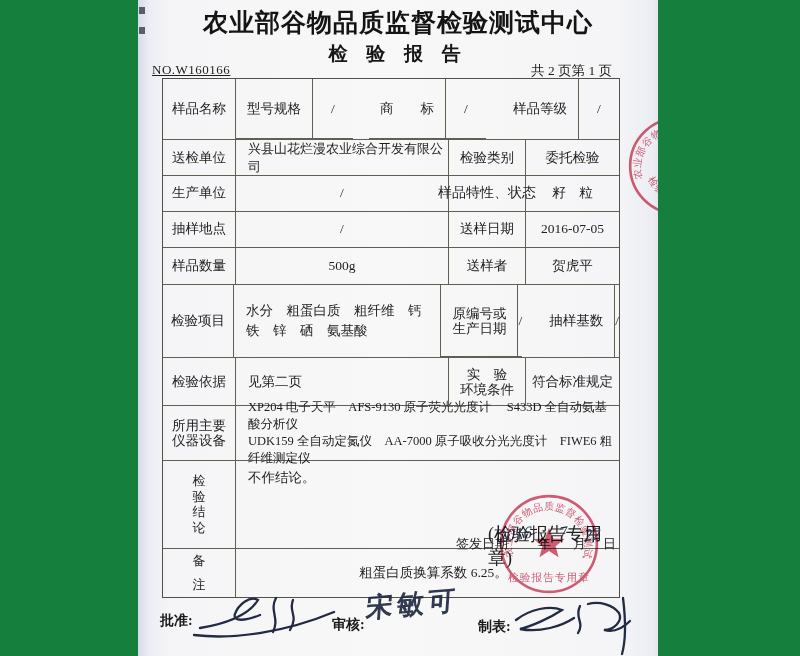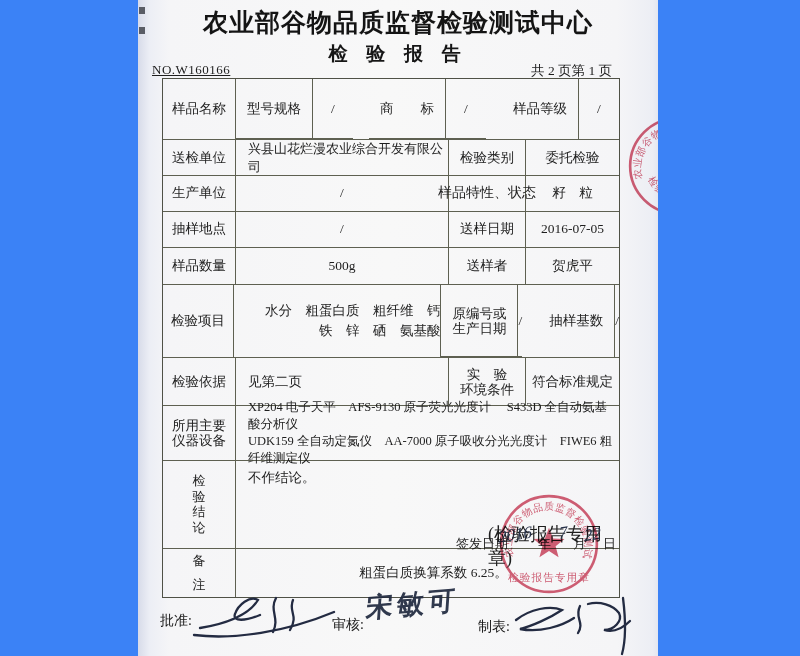--- a/index.html
+++ b/index.html
@@ -1,16 +1,16 @@
 <!DOCTYPE html>
 <html><head>
 <meta charset="utf-8">
 <style>
   html,body{margin:0;padding:0;}
-  .canvas{position:relative;width:800px;height:656px;background:#3b82f6;overflow:hidden;
+  .canvas{position:relative;width:800px;height:656px;background:#15803d;overflow:hidden;
           font-family:"Liberation Serif","DejaVu Serif",serif;color:#1e1e1e;}
   .sheet{position:absolute;left:138px;top:0;width:520px;height:656px;overflow:hidden;
          background:linear-gradient(90deg,#d7dbe9 0%,#eceef5 2.2%,#f5f5f7 6%,#f8f8f8 48%,#f5f5f7 92%,#eceef4 99%,#e4e7f0 100%);}
   .mark{position:absolute;left:1px;width:6px;height:7px;background:#5a5d66;}
   .org-title{position:absolute;top:6px;left:0;width:100%;text-align:center;
              font-size:25px;font-weight:bold;letter-spacing:1px;color:#141414;}
   .report-title{position:absolute;top:41px;left:0;width:100%;text-align:center;
                 font-size:19px;font-weight:bold;letter-spacing:7px;color:#161616;}
   .report-no{position:absolute;top:62px;left:14px;font-size:13px;letter-spacing:.5px;text-decoration:underline;}
   .page-info{position:absolute;top:62px;right:46px;font-size:13.5px;margin-left:25px;}
@@ -34,21 +34,21 @@
          padding-left:12px;box-sizing:border-box;align-items:center;}
   .vlabel{width:15px;line-height:15.5px;word-break:break-all;text-align:center;font-size:13px;}
   .small{font-size:14px;white-space:nowrap;}
   .two{line-height:15px;text-align:center;}
   .concl{position:relative;flex:1;}
   .concl .txt{position:absolute;left:12px;top:8px;}
   .sealnote{position:absolute;left:252px;top:61px;font-size:18px;}
   .issue{position:absolute;top:74px;font-size:13px;}
   .hw{position:absolute;font-style:italic;color:#273149;font-size:17px;
       transform:rotate(-9deg) skewX(-6deg);font-family:"Liberation Serif",serif;}
-  .ftr{position:absolute;font-size:14px;color:#1a1a1a;}
+  .ftr{position:absolute;font-size:14px;color:#1a1a1a;font-weight:bold;}
   .sigtext{position:absolute;left:228px;top:586px;font-size:27px;color:#20293f;
            transform:rotate(-5deg) skewX(-9deg);letter-spacing:4px;font-weight:bold;opacity:.92;}
   .stamp{position:absolute;mix-blend-mode:multiply;opacity:.88;}
   svg text{font-family:"Liberation Serif",serif;}
 </style>
 </head>
 <body>
 
 <div class="canvas">
  <div class="sheet">
@@ -120,21 +120,21 @@
     <div class="cSub">
             <div class="srow">
       <div class="cC">送样者</div>
       <div class="cD">贺虎平</div>
     </div>
           </div>
    </div>
 
    <div class="trow" style="height:76px">
     <div class="cA">检验项目</div>
-    <div class="cB left" style="flex-direction:column;align-items:flex-end;justify-content:center;line-height:20px">
+    <div class="cB left" style="flex-direction:column;align-items:flex-start;justify-content:center;line-height:20px">
       <span>水分　粗蛋白质　粗纤维　钙</span>
       <span>铁　锌　硒　氨基酸</span>
     </div>
     <div class="cSub">
       <div class="srow" style="flex:40">
         <div class="cC two">
                 <span>
           <span>原编号或</span><br>
           <span>生产日期</span></span>
         </div>

